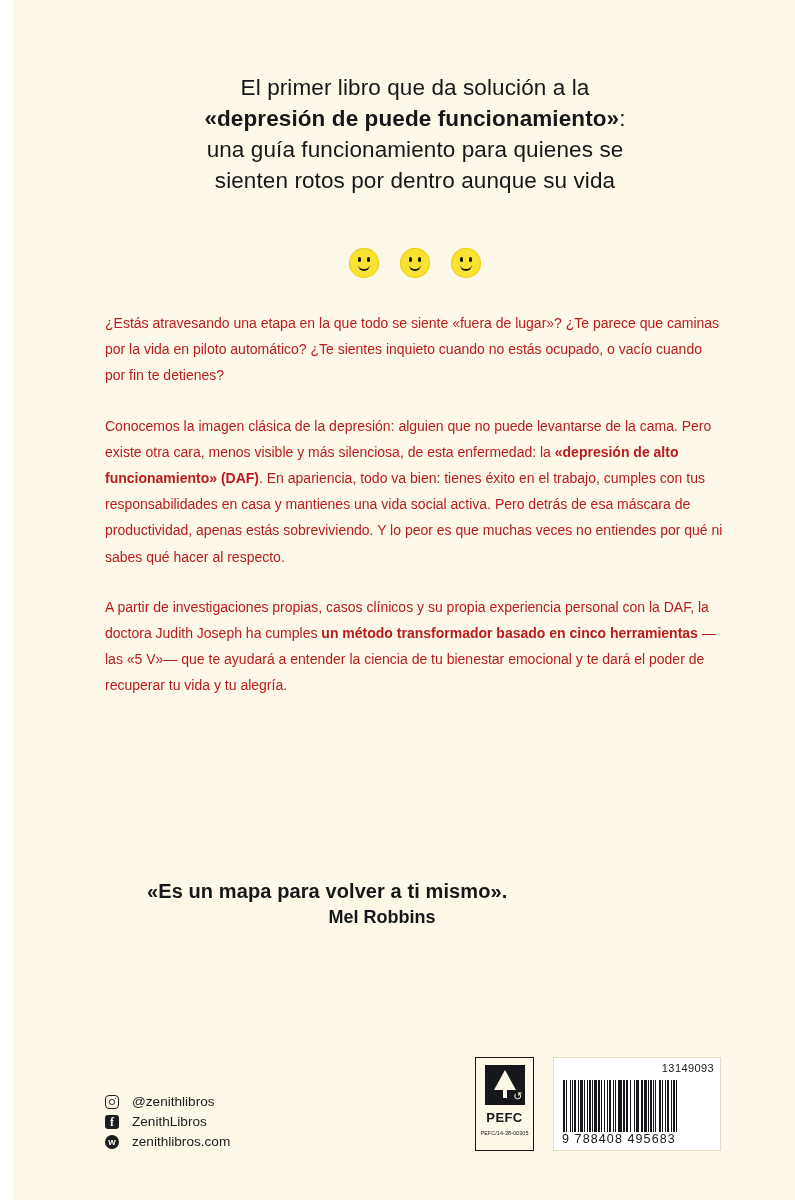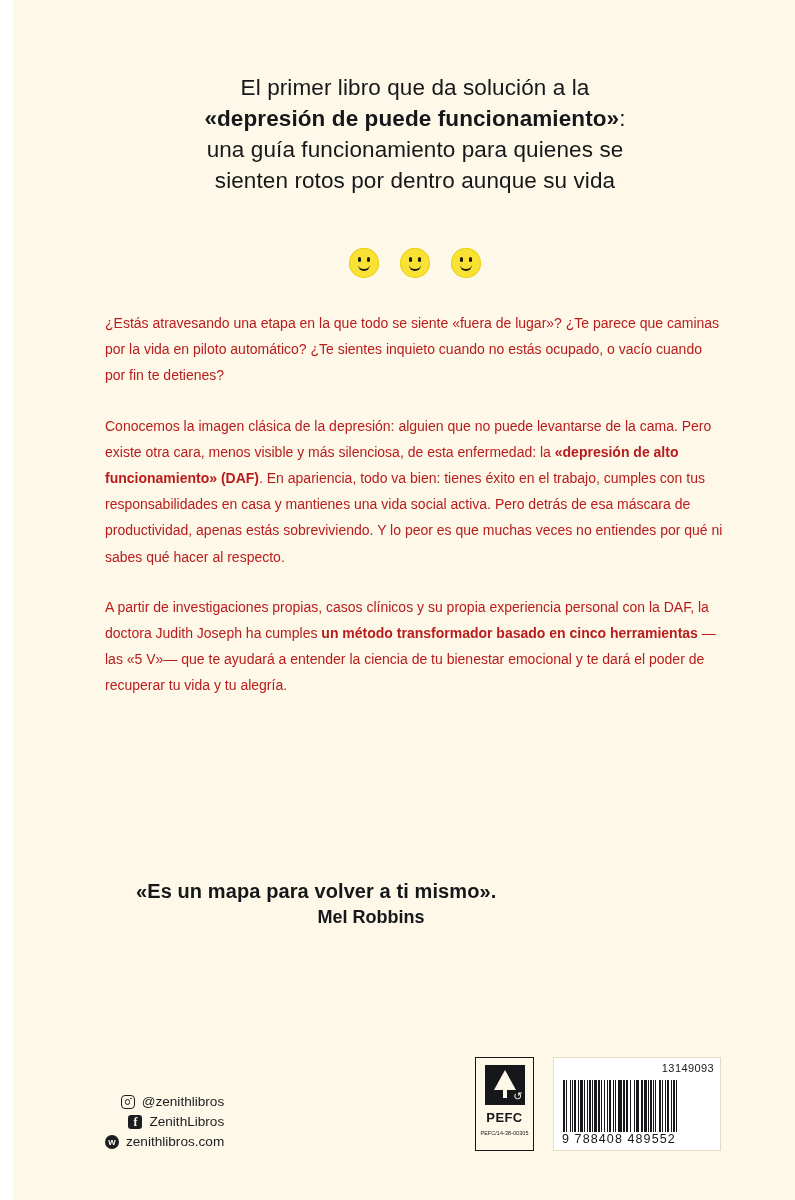--- a/index.html
+++ b/index.html
@@ -94,21 +94,21 @@
   }
   .body-copy p {
     margin: 0 0 24px 0;
   }
   .body-copy b {
     font-weight: bold;
   }
 
   .quote-block {
     position: absolute;
-    left: 123px;
+    left: 134px;
     top: 878px;
     width: 560px;
   }
   .quote-text {
     font-size: 20px;
     font-weight: bold;
     color: #15171a;
     line-height: 27px;
     letter-spacing: 0.1px;
   }
@@ -126,23 +126,22 @@
     position: absolute;
     left: 92px;
     top: 1092px;
     color: #1b1d20;
     font-size: 13.6px;
     line-height: 20px;
   }
   .social-row {
     display: flex;
     align-items: center;
-    gap: 7px;
+    gap: 13px;
     height: 20px;
-    justify-content: flex-end;
   }
   .soc-ico {
     width: 14px;
     height: 14px;
     flex: 0 0 14px;
     position: relative;
   }
   .ig {
     border: 1.6px solid #1b1d20;
     border-radius: 4px;
@@ -442,15 +441,15 @@
         <i style="width: 0.95px; background: transparent;"></i>
         <i style="width: 1.9px;"></i>
         <i style="width: 2.85px; background: transparent;"></i>
         <i style="width: 0.95px;"></i>
         <i style="width: 0.95px; background: transparent;"></i>
         <i style="width: 1.9px;"></i>
         <i style="width: 0.95px; background: transparent;"></i>
         <i style="width: 0.95px;"></i>
         <i style="width: 1.9px; background: transparent;"></i>
       </div>
-    <div class="isbn">9 788408 489552</div>
+    <div class="isbn">9 788408 495683</div>
   </div>
 </div>
 
 </body></html>

